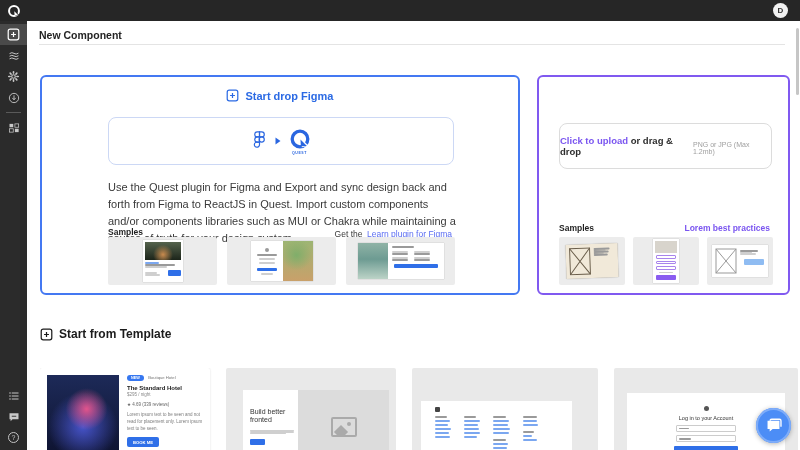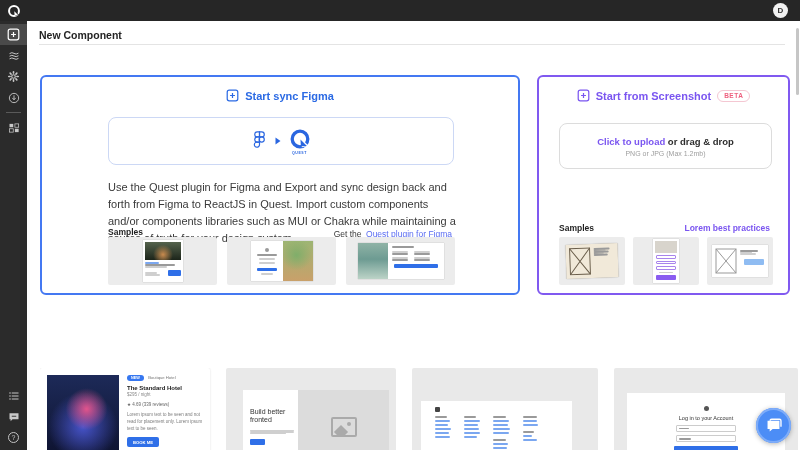--- a/index.html
+++ b/index.html
@@ -37,21 +37,21 @@
   .blue-t { color:#2b6ae4; } .purple-t { color:#7a55f0; }
   .beta-pill { font-size:6.5px; font-weight:bold; color:#ee5f7e; border:1px solid #f4c7d2;
                border-radius:8px; padding:1.5px 6px; letter-spacing:.5px; }
 
   .logo-box { position:absolute; left:66px; top:40px; width:346px; height:48px;
               border:1px solid #ccd8f5; border-radius:8px; display:flex; align-items:center; justify-content:center; gap:8px; }
   .quest-wrap { display:flex; flex-direction:column; align-items:center; }
   .quest-caption { font-size:3.5px; font-weight:bold; color:#2a66e0; letter-spacing:.6px; margin-top:1px; }
 
   .upload-box { position:absolute; left:20px; top:46px; width:213px; height:46px; border:1px solid #dcdcdc;
-                border-radius:8px; display:flex; flex-direction:column; align-items:center; justify-content:center; cursor:pointer; }
+                border-radius:8px; display:flex; flex-direction:row; align-items:center; justify-content:center; cursor:pointer; }
   .upload-line { font-size:9.5px; font-weight:bold; color:#2d2d2d; }
   .upload-link { color:#7a55f0; }
   .upload-hint { font-size:7px; color:#9e9e9e; margin-top:3px; }
 
   .card-desc { position:absolute; font-size:11px; color:#3a3a3a; line-height:1.55; }
   .figma-card .card-desc { left:66px; top:102px; width:348px; }
   .shot-card  .card-desc { left:20px; top:104px; width:216px; }
 
   .samples-row { position:absolute; left:0; right:0; top:146px; display:flex; justify-content:space-between; align-items:center; }
   .figma-card .samples-row { left:66px; right:66px; }
@@ -231,21 +231,21 @@
     <div class="title-rule"></div>
 
     <div class="card figma-card">
       <div class="card-head">
         <span>
             <svg width="13" height="13" viewBox="0 0 16 16">
               <rect x="1.5" y="1.5" width="13" height="13" rx="2.5" fill="none" stroke="#2b6ae4" stroke-width="1.5"></rect>
               <path d="M8 5v6M5 8h6" stroke="#2b6ae4" stroke-width="1.5"></path>
             </svg>
           </span>
-        <span class="head-label blue-t">Start sync Figma</span>
+        <span class="head-label blue-t">Start drop Figma</span>
       </div>
       <div class="logo-box">
         <span>
           <svg width="15" height="22" viewBox="0 0 16 24">
               <g fill="none" stroke="#2a66e0" stroke-width="1.3">
                 <path d="M8 2H5.6a2.8 2.8 0 0 0 0 5.6H8z"></path>
                 <path d="M8 2h2.4a2.8 2.8 0 1 1 0 5.6H8z"></path>
                 <path d="M8 7.6H5.6a2.8 2.8 0 1 0 0 5.6H8z"></path>
                 <path d="M8 13.2H5.6a2.8 2.8 0 1 0 2.4 2.8z"></path>
                 <circle cx="10.4" cy="10.4" r="2.8"></circle>
@@ -264,21 +264,21 @@
               <path d="M12.5 12.5 L19.5 19.5 L13 20 Z" fill="#2a66e0"></path>
             </svg>
           <span class="quest-caption">QUEST</span>
         </span>
       </div>
       <p class="card-desc">Use the Quest plugin for Figma and Export and sync design back and forth from Figma to ReactJS in Quest. Import custom components and/or components libraries such as MUI or Chakra while maintaining a source of truth for your design system.</p>
       <div class="samples-row">
         <span class="samples-label">Samples</span>
         <span>
           <span class="get-prefix">Get the</span>
-          <span class="link link-indigo">Quest plugin for Figma</span>
+          <span class="link link-indigo">Learn plugin for Figma</span>
         </span>
       </div>
       <div class="thumbs">
 
         <div class="thumb t-fig">
           <div class="mini-card" style="width:40px;height:42px;padding:2px">
             <div style="height:18px;background:radial-gradient(circle at 50% 70%, #c98b4e 0%, rgba(201,139,78,0) 45%), linear-gradient(#55634d,#1c241a)"></div>
             <div class="bar bar-b" style="width:14px;margin-top:2px"></div>
             <div class="bar bar-d" style="width:30px"></div>
             <div class="bar" style="width:22px"></div>
@@ -332,30 +332,20 @@
                   </div>
               </div>
               <div class="btn-blue" style="width:44px;height:4px;margin:3px auto 0"></div>
             </div>
           </div>
         </div>
       </div>
     </div>
 
     <div class="card shot-card">
-      <div class="card-head">
-        <span>
-            <svg width="13" height="13" viewBox="0 0 16 16">
-              <rect x="1.5" y="1.5" width="13" height="13" rx="2.5" fill="none" stroke="#7a55f0" stroke-width="1.5"></rect>
-              <path d="M8 5v6M5 8h6" stroke="#7a55f0" stroke-width="1.5"></path>
-            </svg>
-          </span>
-        <span class="head-label purple-t">Start from Screenshot</span>
-        <span class="beta-pill">BETA</span>
-      </div>
       <div class="upload-box">
         <div class="upload-line"><span class="upload-link">Click to upload</span><span> or drag &amp; drop</span></div>
         <div class="upload-hint">PNG or JPG (Max 1.2mb)</div>
       </div>
       <div class="samples-row">
         <span class="samples-label">Samples</span>
         <span class="link link-purple">Lorem best practices</span>
       </div>
       <div class="thumbs">
 
@@ -397,20 +387,29 @@
               <div class="bar" style="width:12px;height:1.5px"></div>
               <div class="bar" style="width:16px;height:1.5px"></div>
               <div style="width:20px;height:6px;background:#8fbcf2;border-radius:1px;margin:4px 0 0 4px"></div>
             </div>
           </div>
         </div>
       </div>
     </div>
 
     <div class="template-bar">
+      <span class="template-title">
+        <span>
+            <svg width="13" height="13" viewBox="0 0 16 16">
+              <rect x="1.5" y="1.5" width="13" height="13" rx="2.5" fill="none" stroke="#1b1b1b" stroke-width="1.5"></rect>
+              <path d="M8 5v6M5 8h6" stroke="#1b1b1b" stroke-width="1.5"></path>
+            </svg>
+          </span>
+        <span>Start from Template</span>
+      </span>
     </div>
 
     <div class="template-thumbs">
 
       <div class="tpl tpl-hotel">
         <div class="hotel-photo"></div>
         <div class="hotel-body">
           <div>
             <span class="badge-new">NEW</span>
             <span class="hotel-cat">Boutique Hotel</span>

